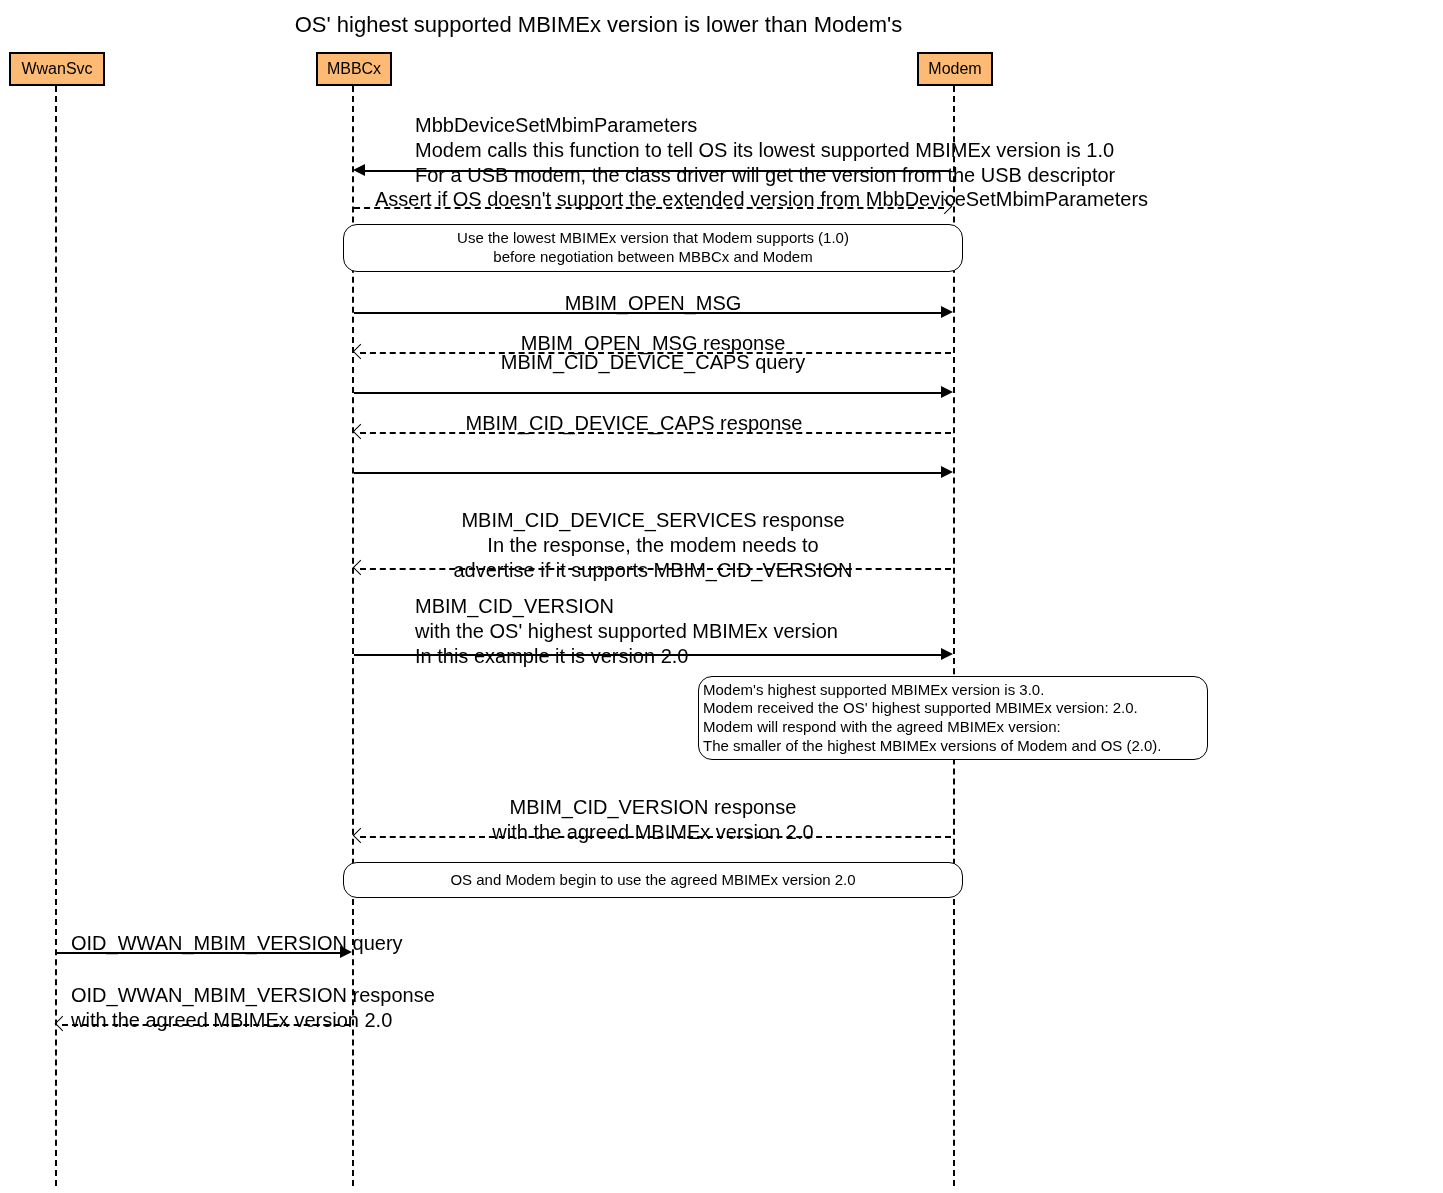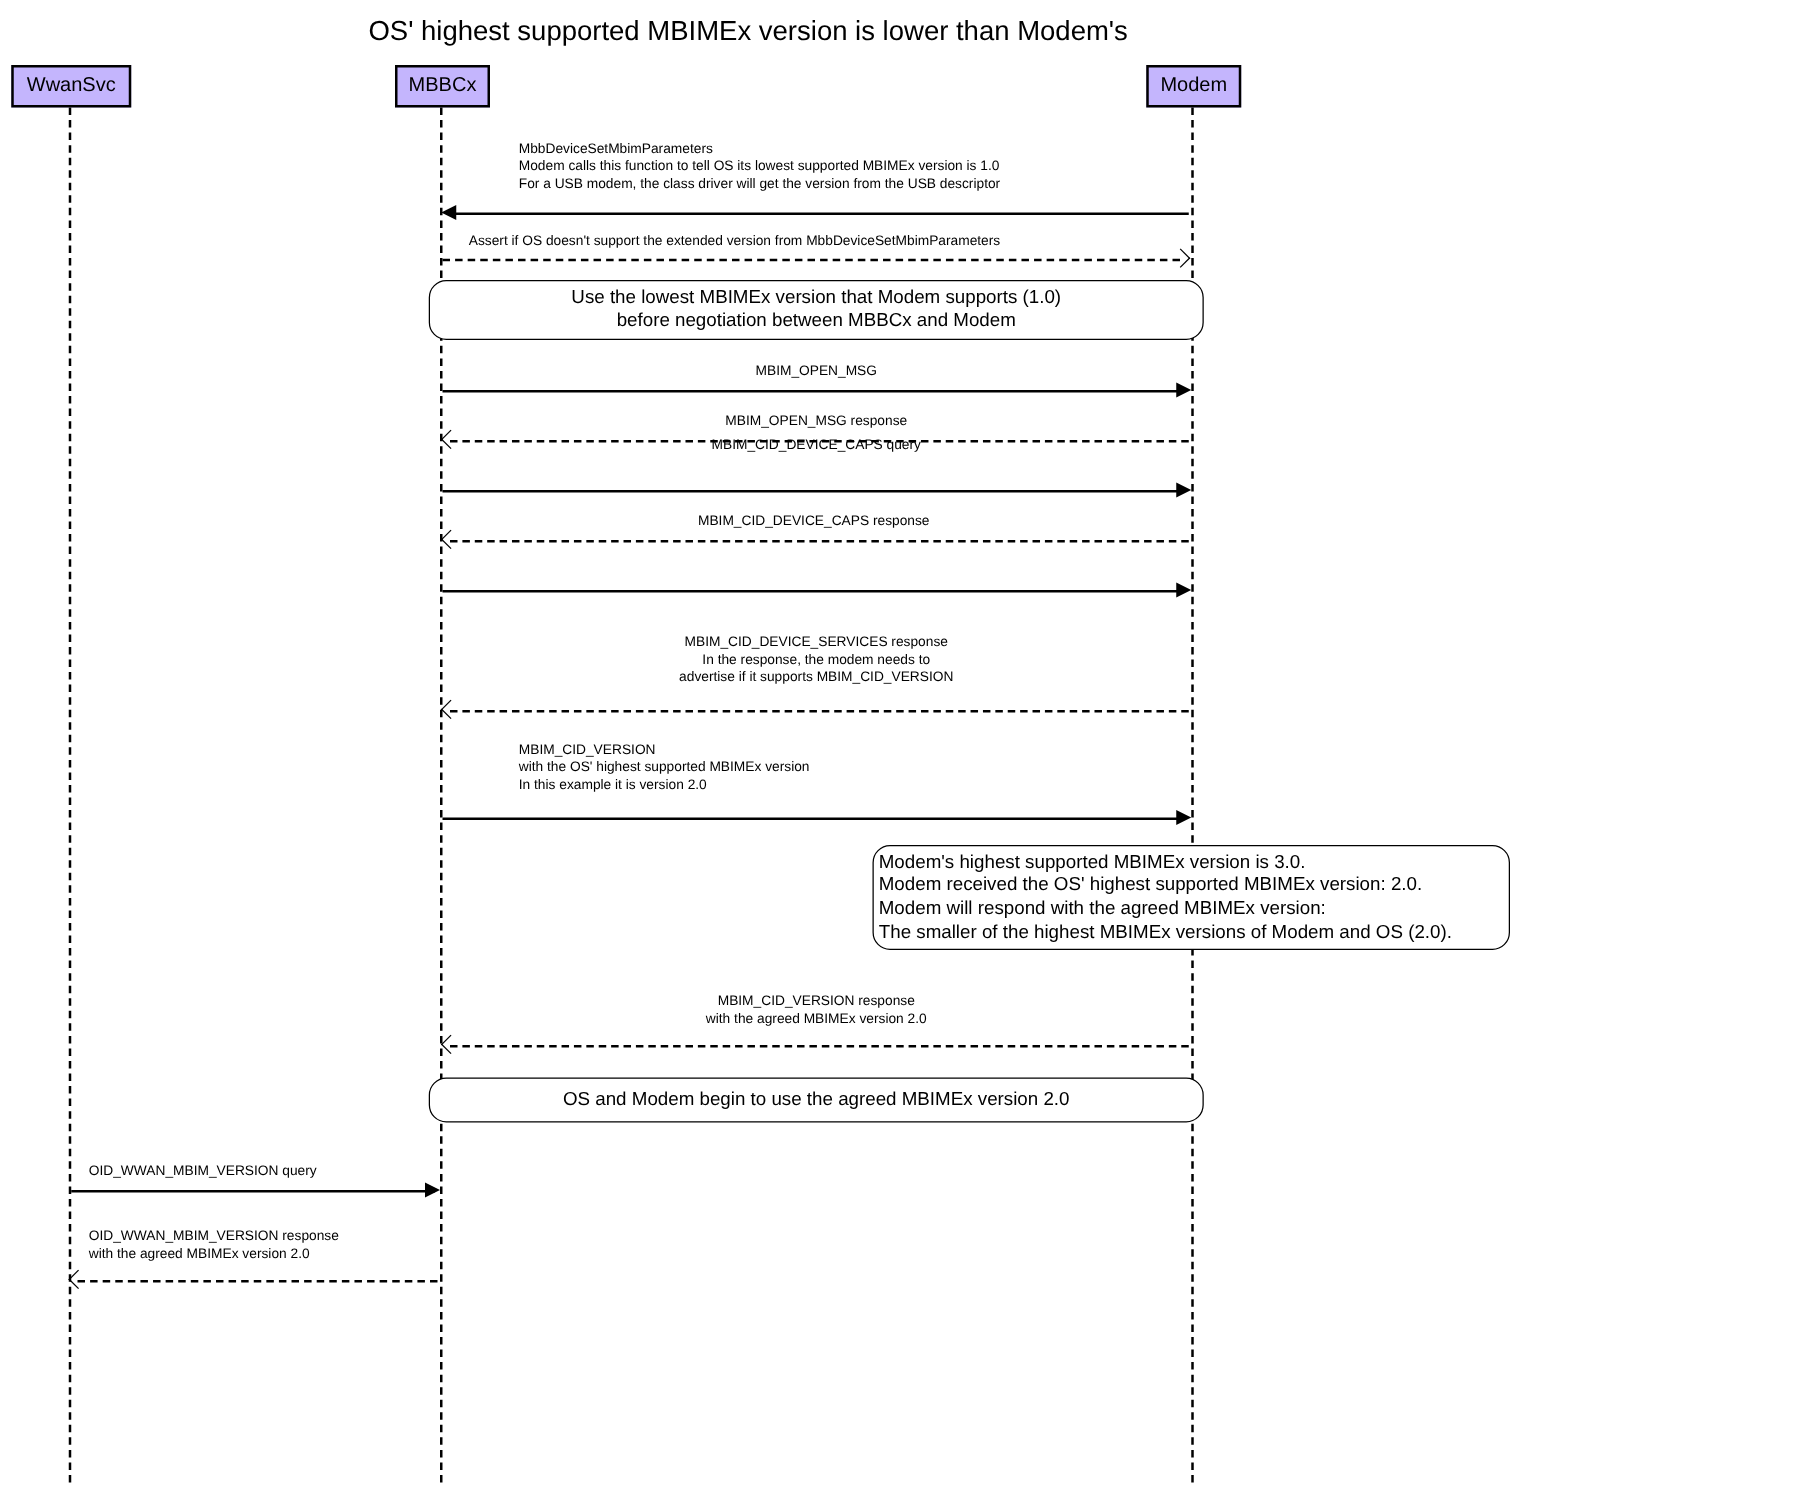--- a/index.html
+++ b/index.html
@@ -1,27 +1,27 @@
 <!DOCTYPE html>
 <html><head>
 <meta charset="utf-8">
 <style>
   html,body{margin:0;padding:0;background:#fff;font-family:Arial,Helvetica,sans-serif;font-size:15px;color:#000}
   .canvas{position:relative;width:1197px;height:1193px}
   .title{position:absolute;left:0;right:0;text-align:center;font-size:22px}
-  .actor-box{position:absolute;border:2px solid #000;background:#c4b5fd;text-align:center;padding:6px 0;font-size:16px}
+  .actor-box{position:absolute;border:2px solid #000;background:#fdba74;text-align:center;padding:6px 0;font-size:16px}
   .lifeline{position:absolute;border-left:2px dashed #000;width:0}
   .msg-line{position:absolute;height:0;border-top:2px solid #000}
   .msg-line.dashed{border-top:2px dashed #000}
   .arrow-head{position:absolute;width:0;height:0}
   .arrow-head.right{border-top:6px solid transparent;border-bottom:6px solid transparent;border-left:12px solid #000}
   .arrow-head.left{border-top:6px solid transparent;border-bottom:6px solid transparent;border-right:12px solid #000}
   .arrow-head.open-right{border-top:1.5px solid #000;border-right:1.5px solid #000;width:10px;height:10px;transform:rotate(45deg);background:transparent}
   .arrow-head.open-left{border-top:1.5px solid #000;border-left:1.5px solid #000;width:10px;height:10px;transform:rotate(-45deg);background:transparent}
-  .msg-label{position:absolute;white-space:pre;line-height:1.25;font-size:11px}
+  .msg-label{position:absolute;white-space:pre;line-height:1.25;font-size:20px}
   .msg-label.center{text-align:center}
   .note-box{position:absolute;border:1.5px solid #000;border-radius:14px;background:#fff;white-space:pre;line-height:1.25;font-size:15px;display:flex;align-items:center;justify-content:center;text-align:center}
   .note-box.left-align{justify-content:flex-start;text-align:left;padding:8px 4px;box-sizing:border-box}
 </style>
 </head>
 <body>
 
 <div class="canvas">
 
   <div class="title" style="top:12px">OS' highest supported MBIMEx version is lower than Modem's</div>
@@ -52,21 +52,21 @@
   <div class="arrow-head right" style="left:941px;top:306px"></div>
 
   <div class="msg-label center" style="left:354px;top:331px;width:598px">MBIM_OPEN_MSG response</div>
   <div class="msg-line dashed" style="left:360px;top:352px;width:591px"></div>
   <div class="arrow-head open-left" style="left:355px;top:346px"></div>
 
   <div class="msg-label center" style="left:354px;top:350px;width:598px">MBIM_CID_DEVICE_CAPS query</div>
   <div class="msg-line" style="left:354px;top:392px;width:594px"></div>
   <div class="arrow-head right" style="left:941px;top:386px"></div>
 
-  <div class="msg-label center" style="left:352px;top:411px;width:598px">MBIM_CID_DEVICE_CAPS response</div>
+  <div class="msg-label center" style="left:335px;top:411px;width:598px">MBIM_CID_DEVICE_CAPS response</div>
   <div class="msg-line dashed" style="left:360px;top:432px;width:591px"></div>
   <div class="arrow-head open-left" style="left:355px;top:426px"></div>
 
   <div class="msg-line" style="left:354px;top:472px;width:594px"></div>
   <div class="arrow-head right" style="left:941px;top:466px"></div>
 
   <div class="msg-label center" style="left:354px;top:508px;width:598px">MBIM_CID_DEVICE_SERVICES response
 In the response, the modem needs to
 advertise if it supports MBIM_CID_VERSION</div>
   <div class="msg-line dashed" style="left:360px;top:568px;width:591px"></div>

